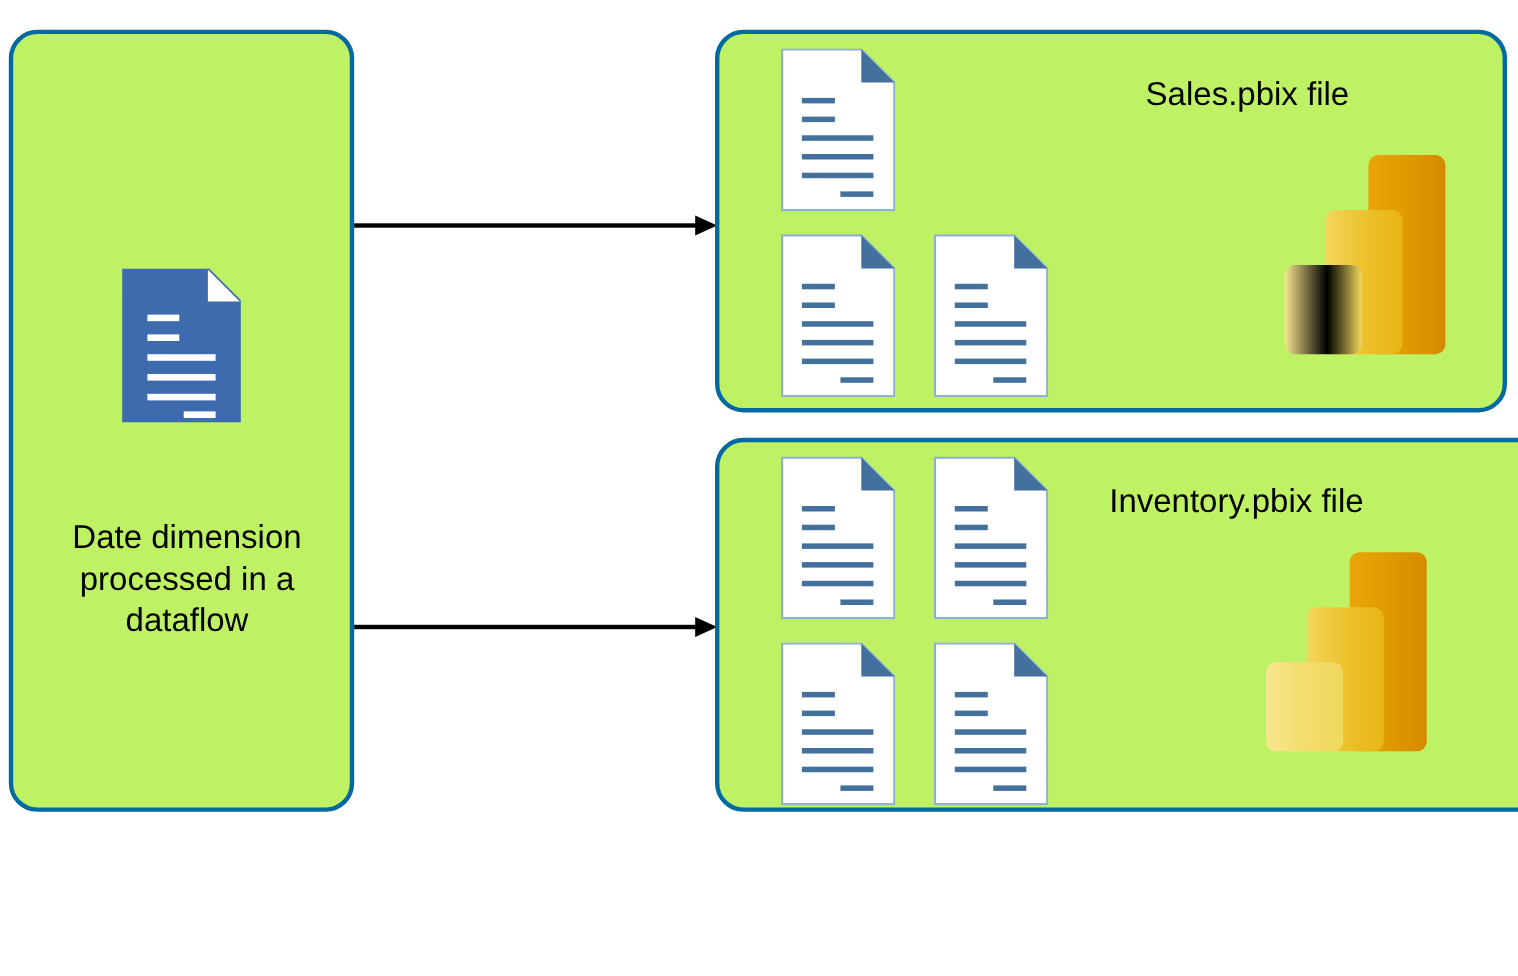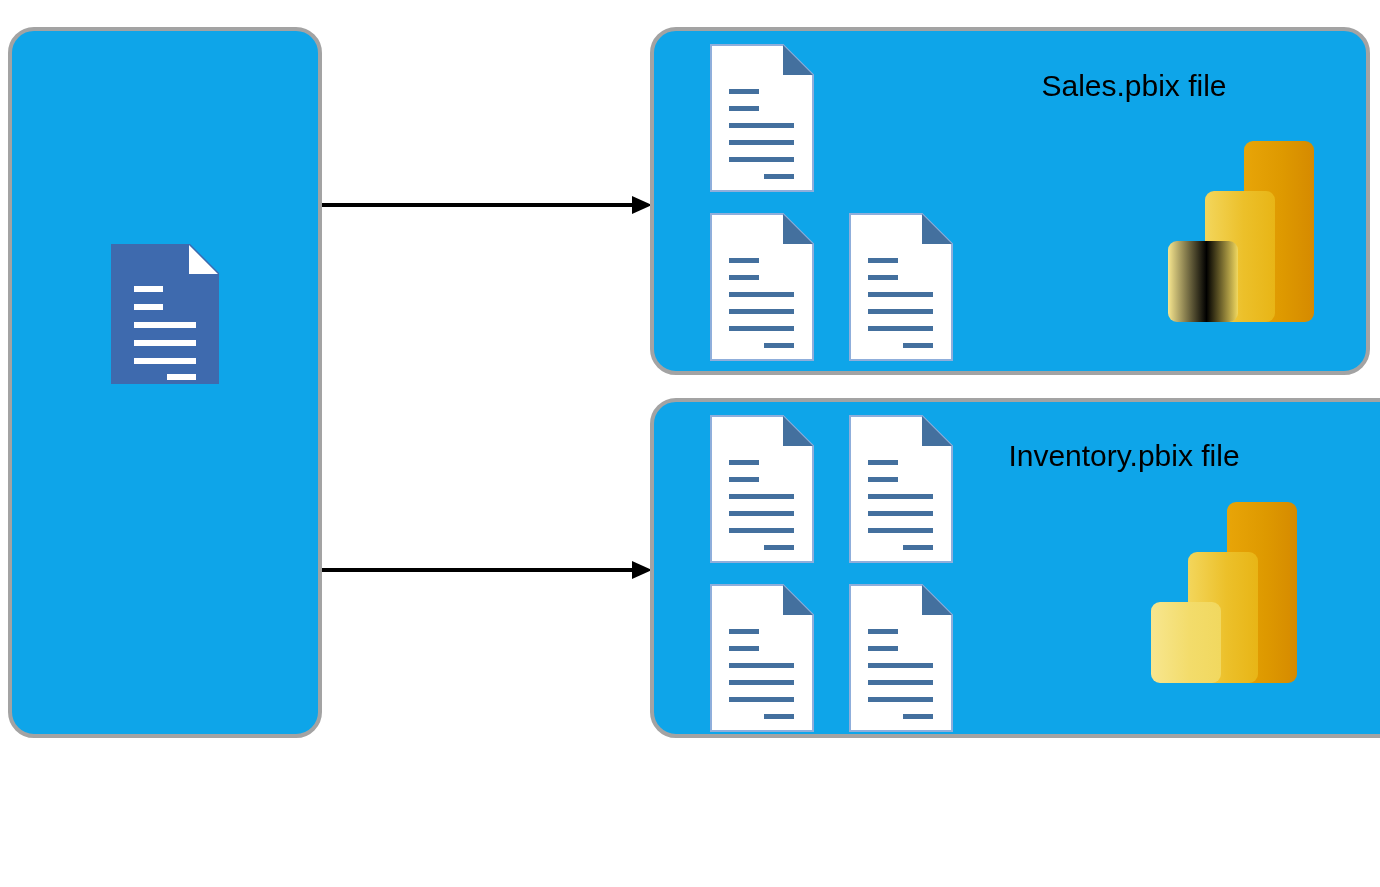--- a/index.html
+++ b/index.html
@@ -18,23 +18,23 @@
     width: 1380px;
     height: 887px;
     background: #ffffff;
     overflow: hidden;
   }
 
   
   .box {
     position: absolute;
     box-sizing: border-box;
-    border: 4px solid #a3a3a3;
+    border: 4px solid #0369a1;
     border-radius: 26px;
-    background: #0ea5e9;
+    background: #bef264;
   }
   #box-dataflow  { left: 8px;   top: 27px;  width: 314px; height: 711px; }
   #box-sales     { left: 650px; top: 27px;  width: 720px; height: 348px; }
   #box-inventory { left: 650px; top: 398px; width: 763px; height: 340px; }
 
   
   .arrow {
     position: absolute;
     height: 20px;
   }
@@ -136,20 +136,21 @@
         <path d="M78 0 L108 30" stroke="#3E6AAE" stroke-width="1.5" fill="none"></path>
         <rect x="23" y="42" width="29" height="6" fill="#ffffff"></rect>
         <rect x="23" y="60" width="29" height="6" fill="#ffffff"></rect>
         <rect x="23" y="78" width="62" height="6" fill="#ffffff"></rect>
         <rect x="23" y="96" width="62" height="6" fill="#ffffff"></rect>
         <rect x="23" y="114" width="62" height="6" fill="#ffffff"></rect>
         <rect x="56" y="130" width="29" height="6" fill="#ffffff"></rect>
       </svg>
     </div>
 
+    <div class="label" id="label-dataflow" style="left:10px; top:439px; width:296px;">Date dimension processed in a dataflow</div>
   </div>
 
   <div class="arrow" id="arrow-top">
     <div class="shaft"></div>
     <div class="head"></div>
   </div>
 
   <div class="arrow" id="arrow-bottom">
     <div class="shaft"></div>
     <div class="head"></div>

